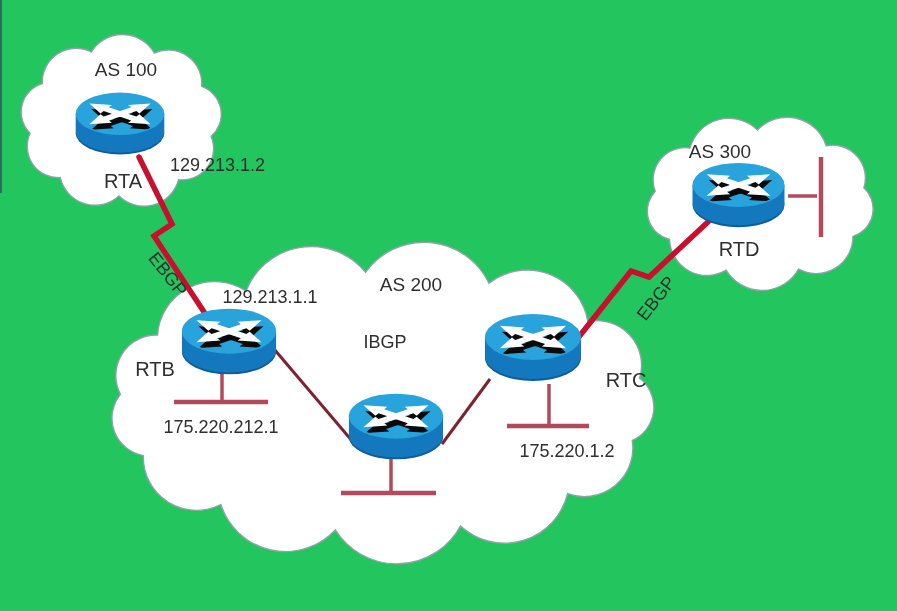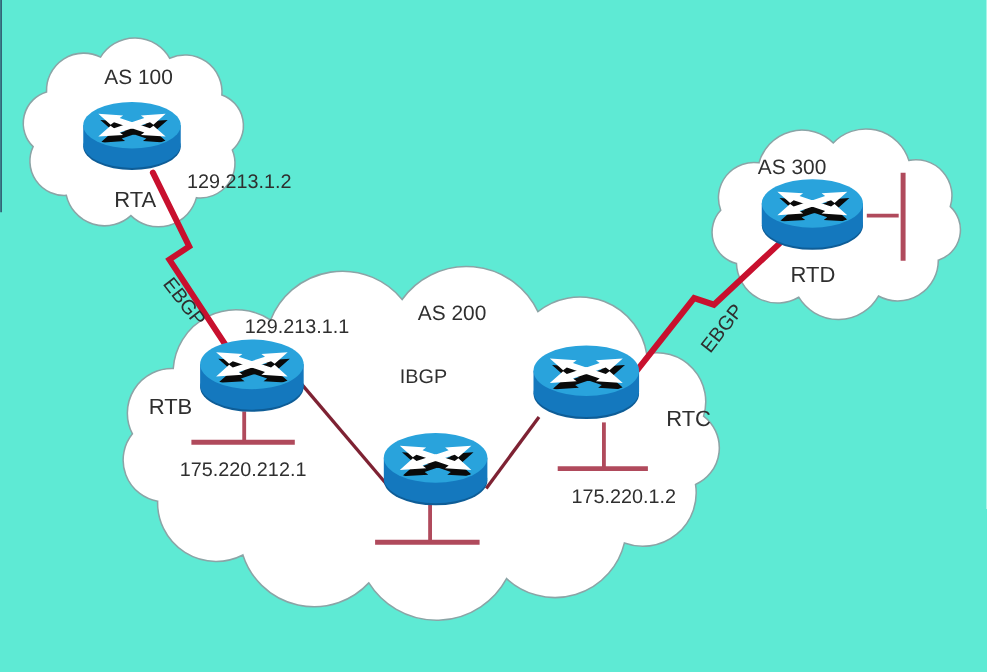--- a/index.html
+++ b/index.html
@@ -1,19 +1,19 @@
 <!DOCTYPE html>
 <html><head>
 <meta charset="utf-8">
 <style>
   html,body{margin:0;padding:0;background:#ffffff;}
   .stage{
     position:relative;
     width:897px;height:611px;
-    background:#5eead4;
+    background:#22c55e;
     overflow:hidden;
     font-family:"Liberation Sans", sans-serif;
   }
   svg text{
     font-family:"Liberation Sans", sans-serif;
     fill:#2f2f2f;
   }
   .as-label{font-size:19px;}
   .node-label{font-size:20px;}
   .ip-label{font-size:18px;}

